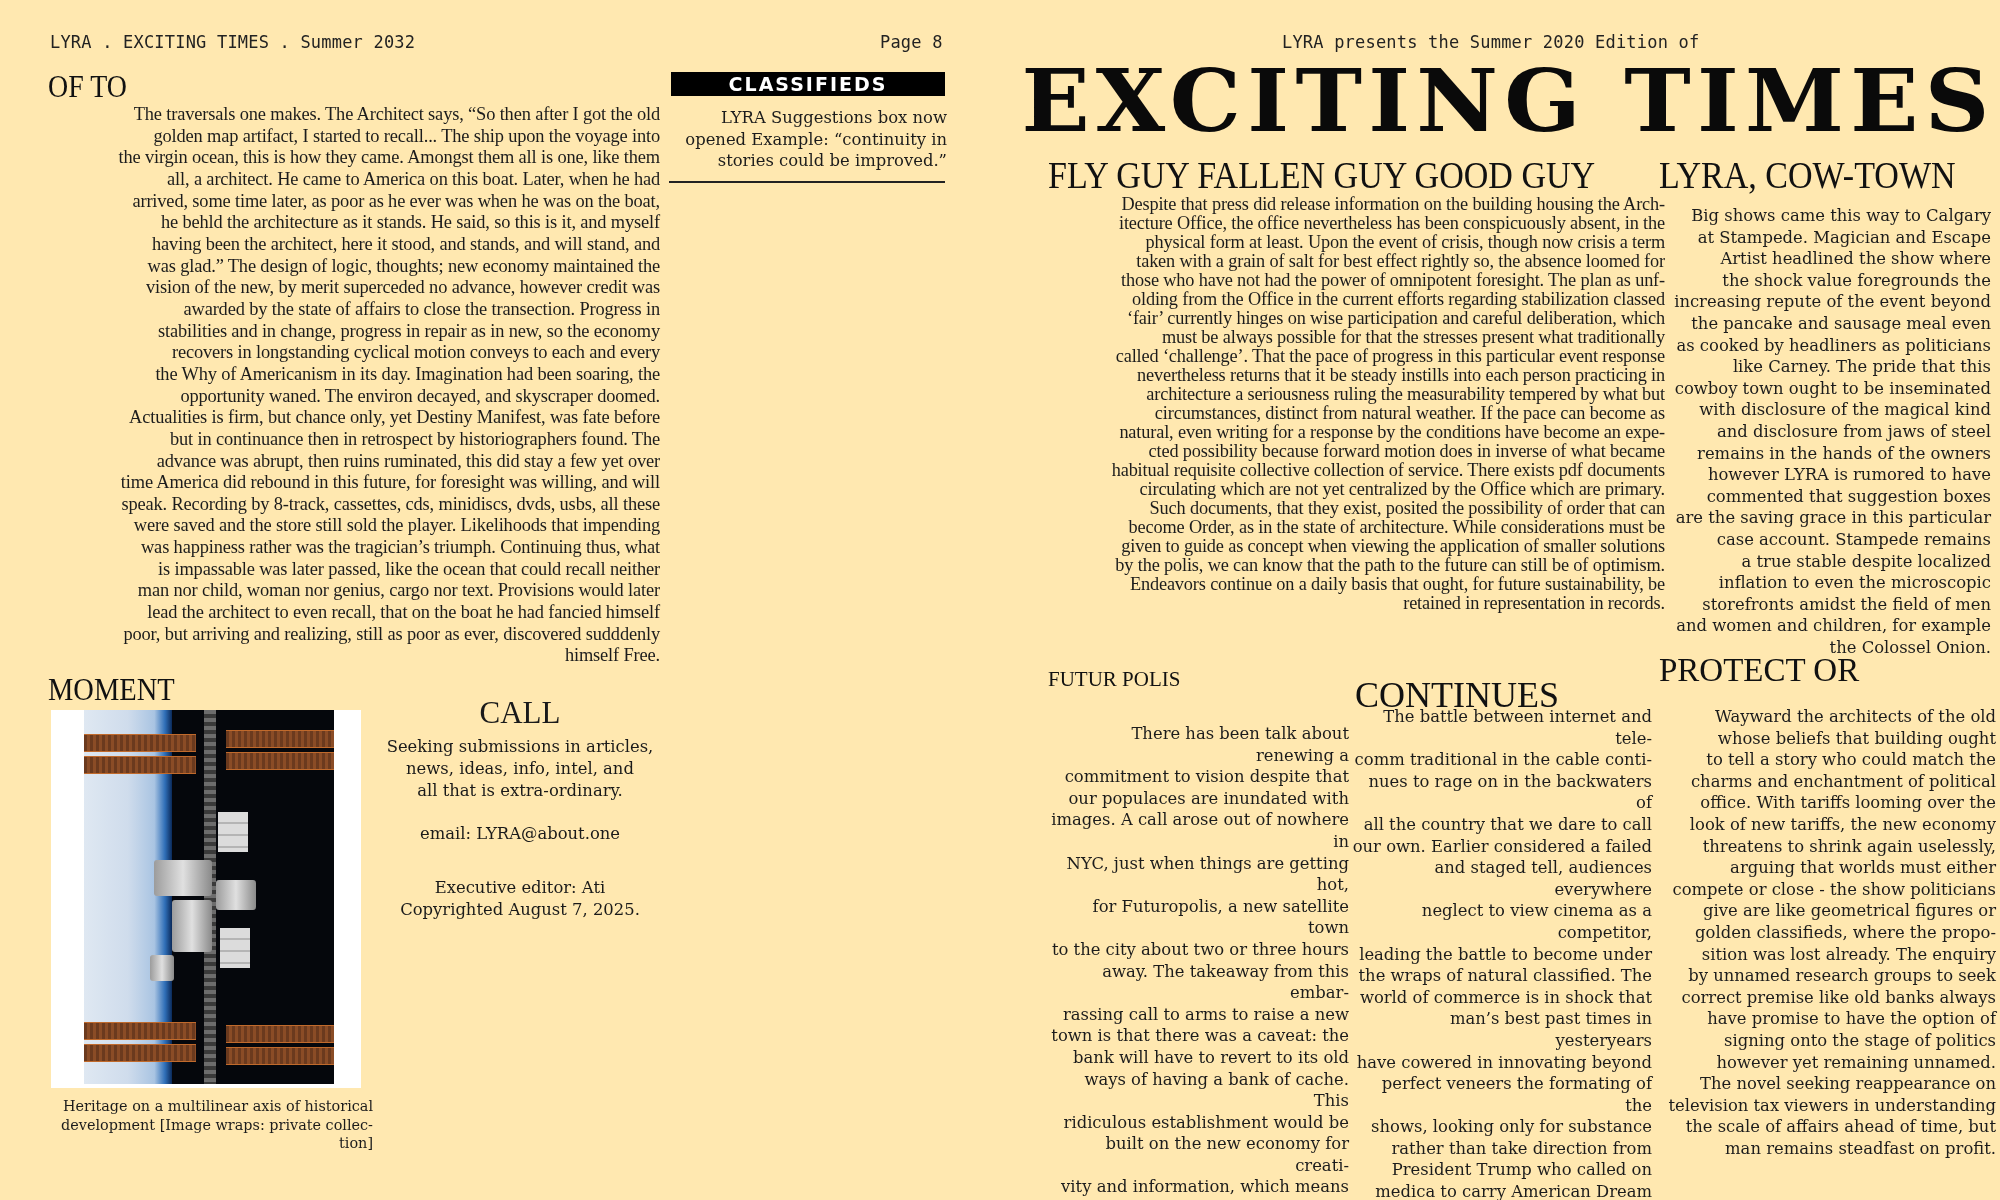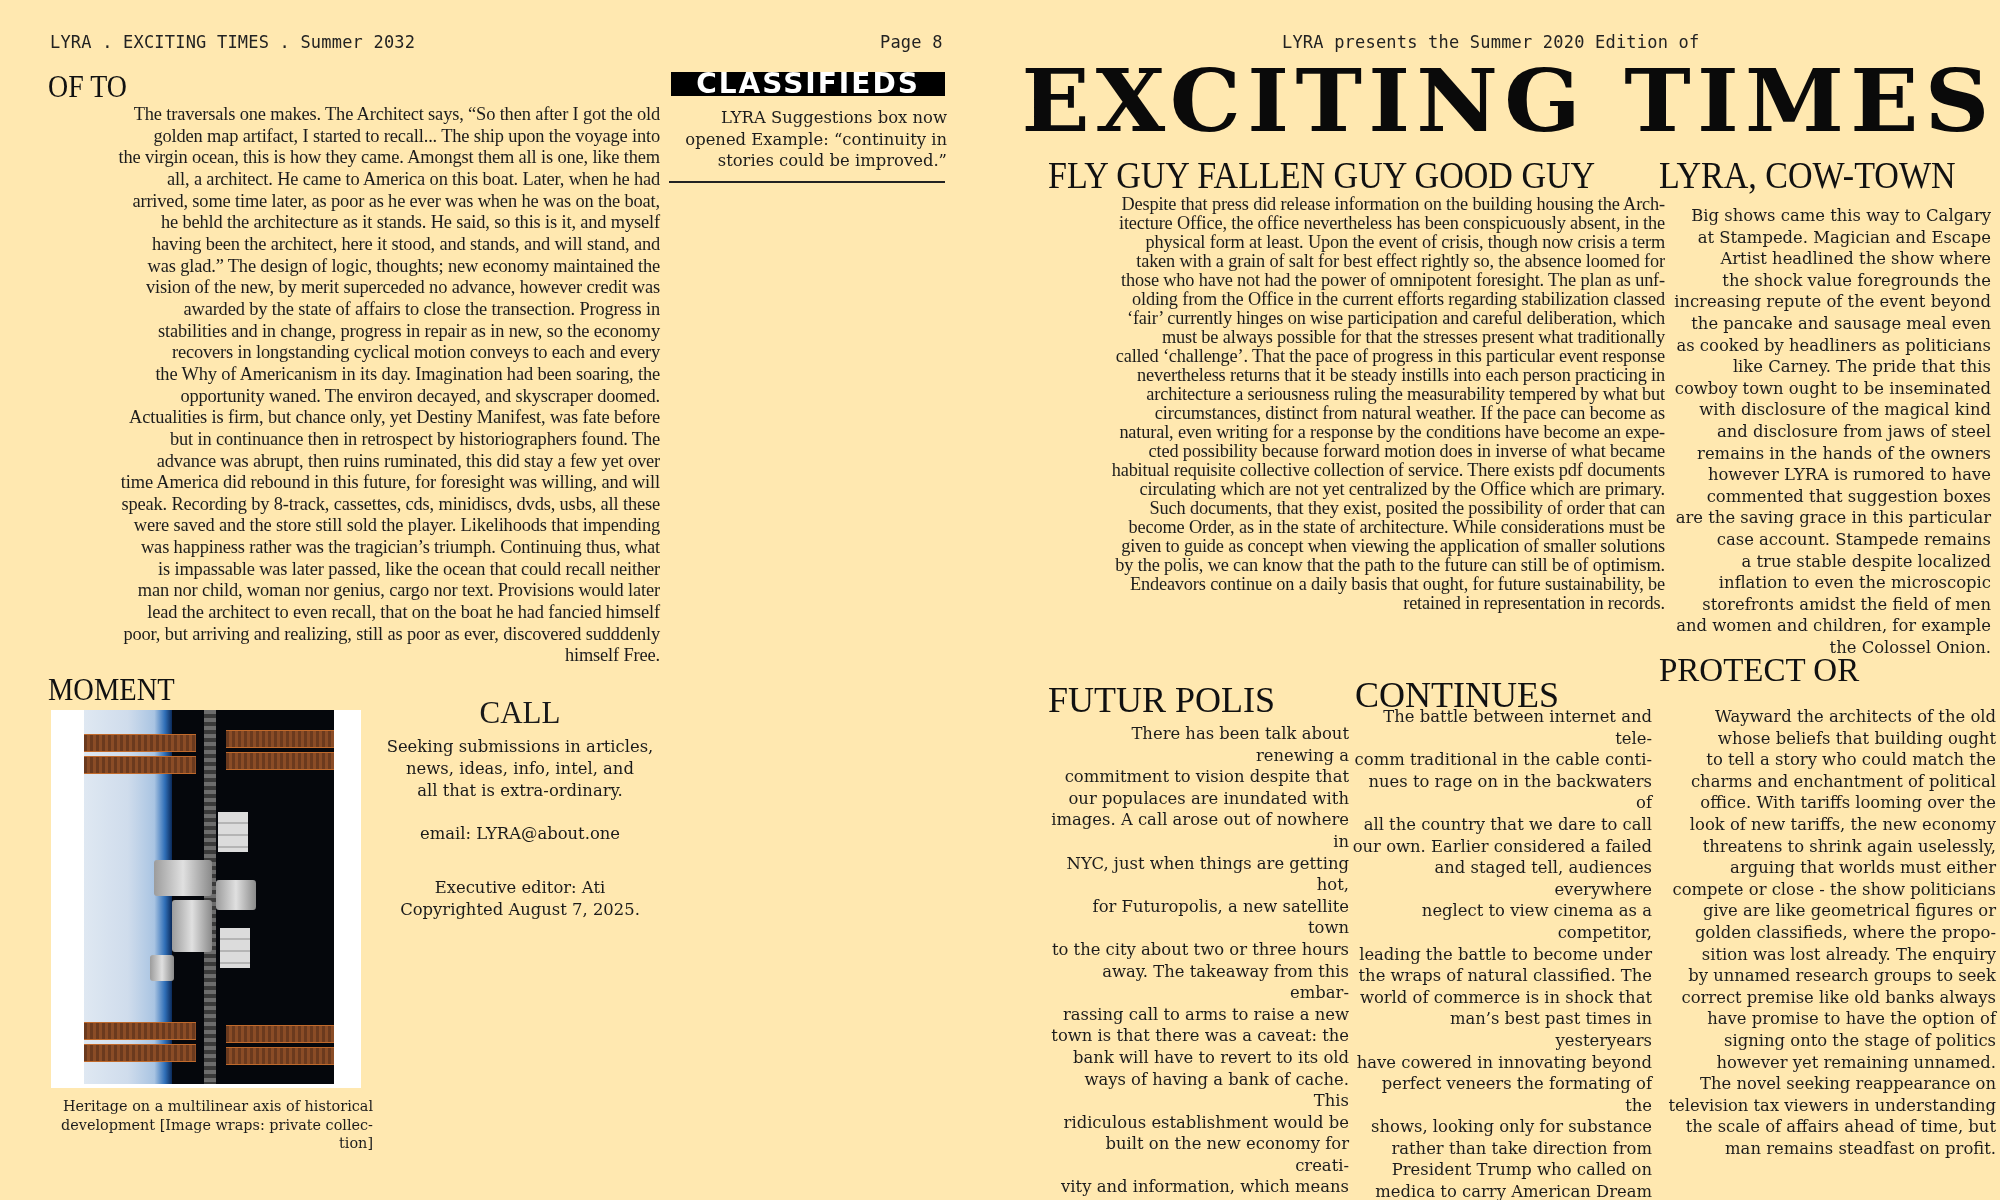--- a/index.html
+++ b/index.html
@@ -30,21 +30,21 @@
   .sect-head.big { font-size: 37px; line-height: 40px; transform: scaleX(0.92); transform-origin: left top; }
   .dejavu { font-family: "DejaVu Serif", serif; font-size: 16.4px; line-height: 21.6px; }
 
   
   #classifieds-bar {
     left: 671px; top: 72px; width: 274px; height: 24px;
     background: #000;
     color: #fff;
     font-family: "DejaVu Sans", "Liberation Sans", sans-serif;
     font-weight: bold;
-    font-size: 28px;
+    font-size: 19px;
     line-height: 24px;
     text-align: center;
     letter-spacing: 2px;
   }
   #classifieds-rule { left: 669px; top: 181px; width: 276px; height: 2px; background: #222; }
 
   
   #masthead {
     left: 1040px; top: 56px; width: 930px;
     font-family: "DejaVu Serif", serif;
@@ -232,21 +232,21 @@
 are the saving grace in this particular
 case account. Stampede remains
 a true stable despite localized
 inflation to even the microscopic
 storefronts amidst the field of men
 and women and children, for example
 the Colossel Onion.</div>
   </div>
 
   <div>
-    <div class="abs sect-head" style="left:1048px; top:683px; font-size:36px;">FUTUR POLIS</div>
+    <div class="abs sect-head" style="left:1048px; top:662px; font-size:21px;">FUTUR POLIS</div>
     <div class="abs body-text dejavu" style="left:1049px; top:723px; width:300px;">There has been talk about renewing a
 commitment to vision despite that
 our populaces are inundated with
 images. A call arose out of nowhere in
 NYC, just when things are getting hot,
 for Futuropolis, a new satellite town
 to the city about two or three hours
 away. The takeaway from this embar-
 rassing call to arms to raise a new
 town is that there was a caveat: the

